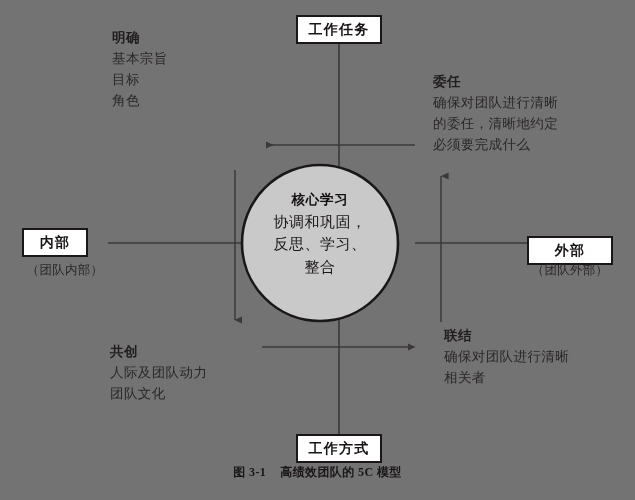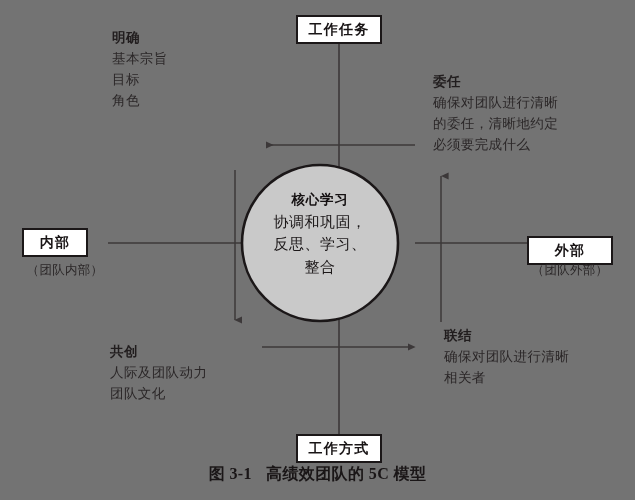--- a/index.html
+++ b/index.html
@@ -103,21 +103,21 @@
     display: block;
     font-family: "Liberation Serif", "DejaVu Serif", serif;
   }
 
   #caption {
     position: absolute;
     left: 0;
     top: 464px;
     width: 635px;
     text-align: center;
-    font-size: 16px;
+    font-size: 12px;
     font-weight: bold;
     color: #1a1617;
     letter-spacing: 0.4px;
     font-family: "Liberation Serif", "DejaVu Serif", serif;
   }
   #caption .cap-num { margin-right: 14px; }
 </style>
 </head>
 <body>
 

